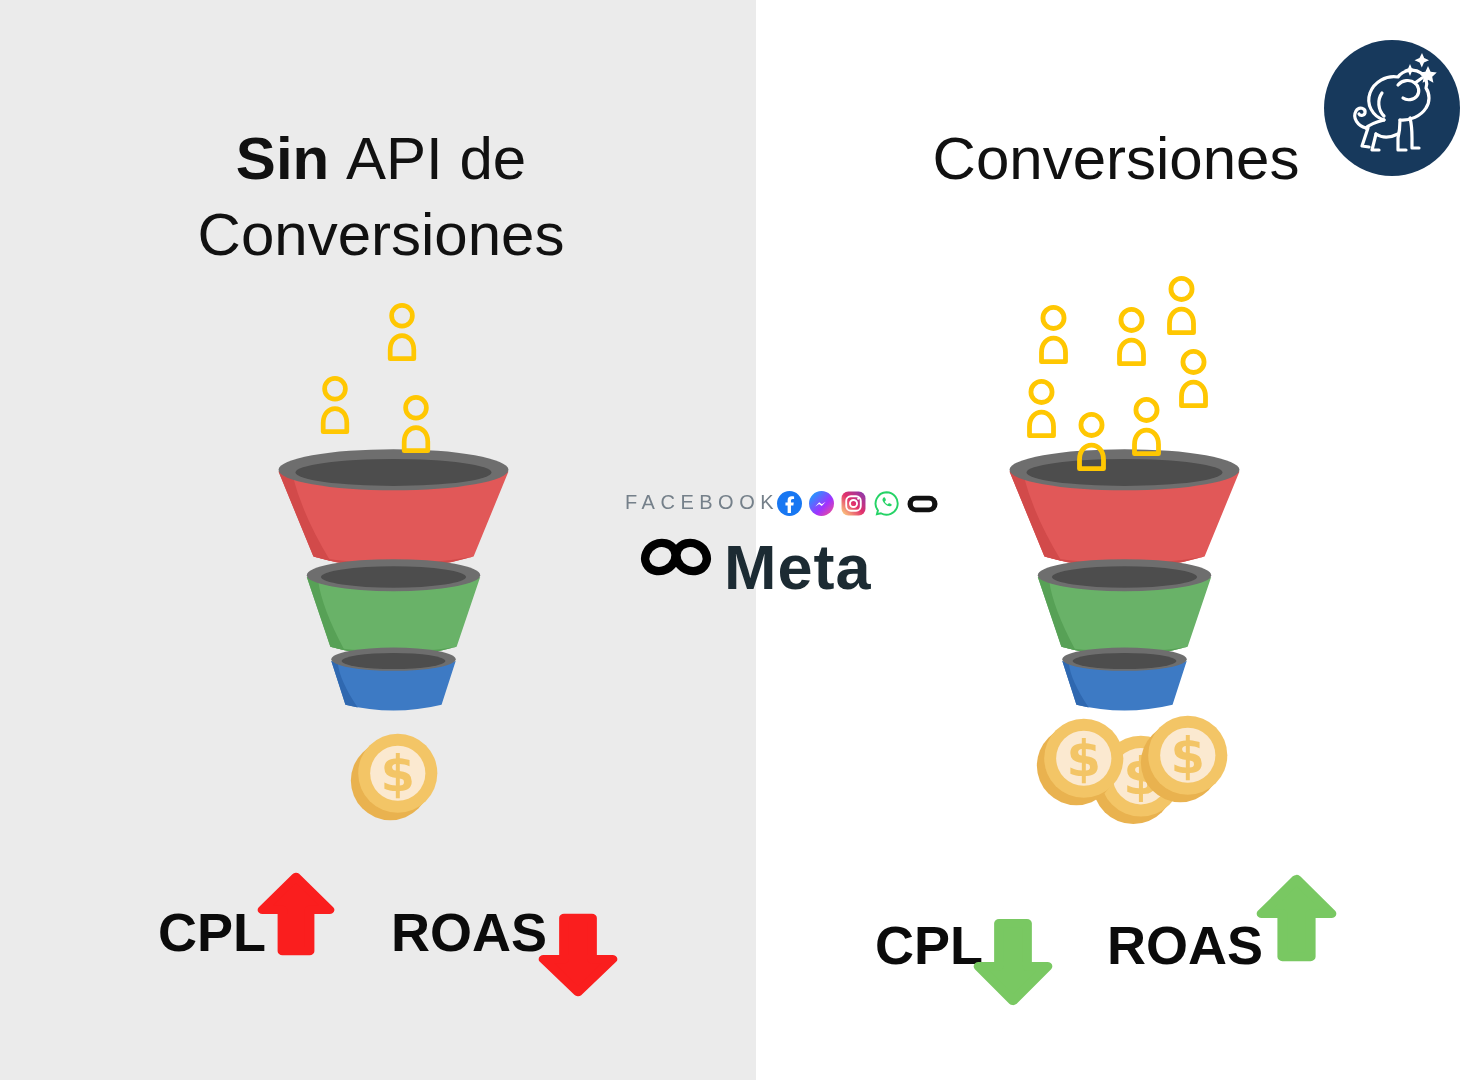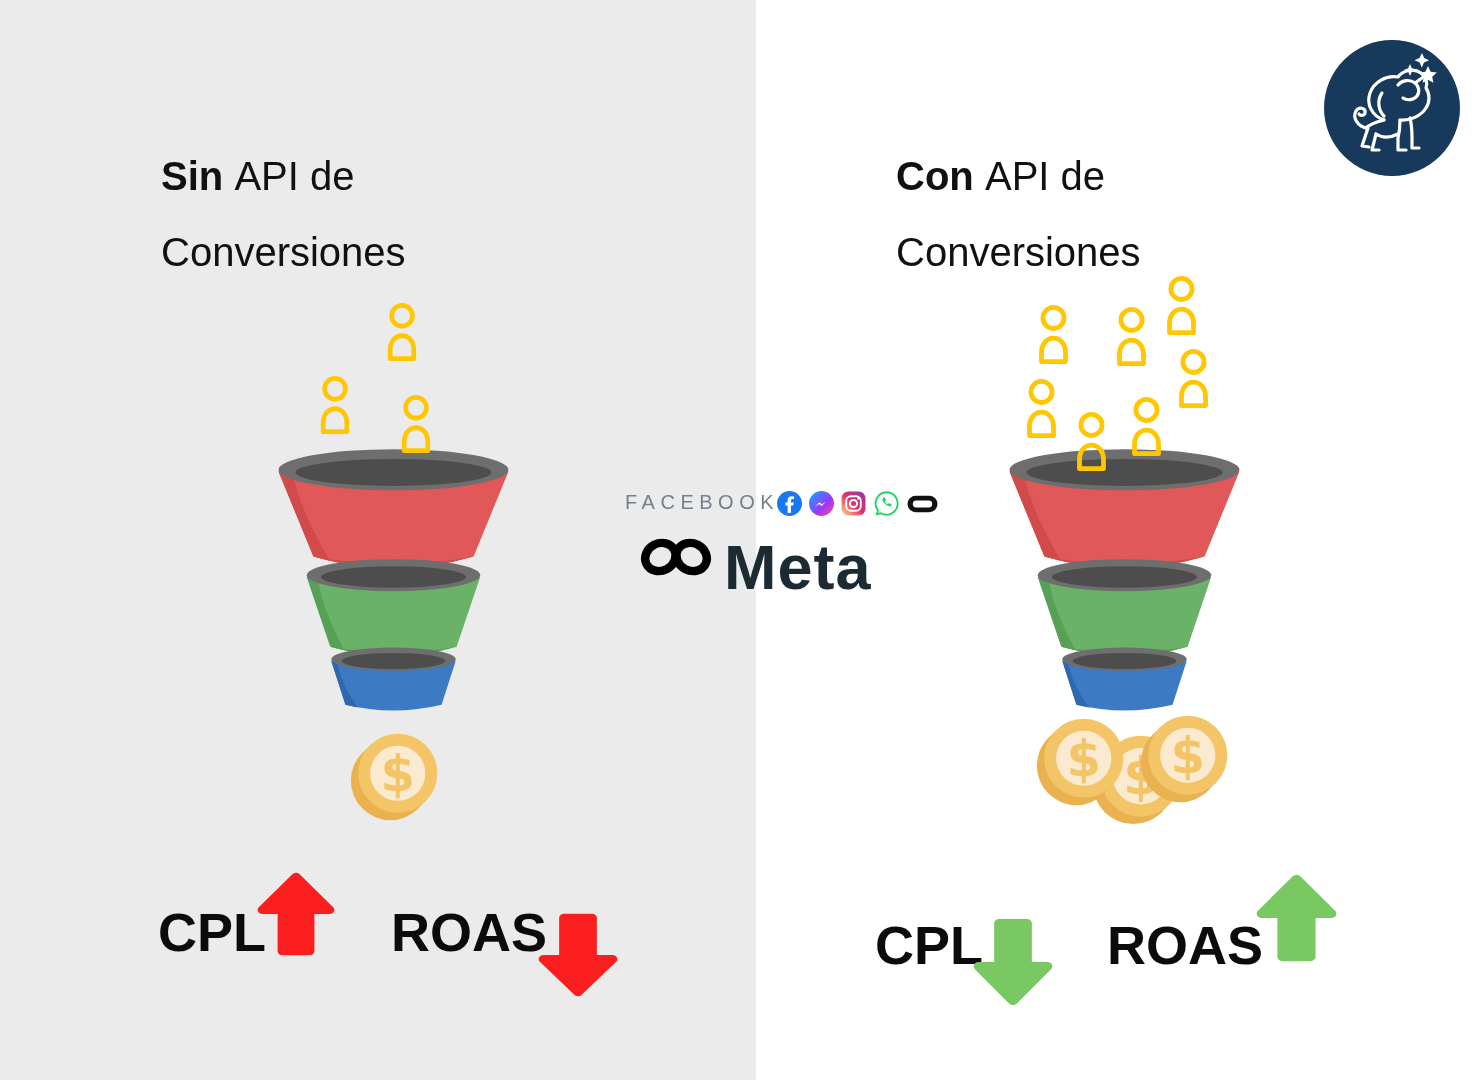--- a/index.html
+++ b/index.html
@@ -17,22 +17,22 @@
     --coin-main:#F3C566; --coin-shadow:#E9B24F; --coin-inner:#FBE9D0;
     --red-arrow:#FA1E1E; --green-arrow:#79C862;
     --badge-bg:#17395C;
     --meta-blue-dark:#0064E0; --meta-blue-light:#0D8BFF;
     --meta-text:#1C2B33; --facebook-gray:#75808A; --title-text:#111111;
   }
   .abs { position:absolute; }
   .panel-left { left:0; top:0; width:756px; height:1080px; background:var(--left-bg); }
 
   .title {
-    top:138px; width:440px; 
-    font-size:40px; line-height:76px; color:var(--title-text); font-weight:400;
+    top:121px; width:440px; text-align:center;
+    font-size:60px; line-height:76px; color:var(--title-text); font-weight:400;
   }
   .title b { font-weight:700; }
   .title .title-rest { margin-left:0.28em; }
 
   .person { color:var(--people); }
   .funnel, .person, .coin, .arrow { display:block; }
 
   .metric-label {
     font-size:54px; font-weight:700; color:#0b0b0b; line-height:1;
     letter-spacing:0px; white-space:nowrap;
@@ -137,21 +137,20 @@
       <path d="M106 28 l2.6 5.8 6.2 0.7 -4.6 4.2 1.2 6.1 -5.4 -3.1 -5.4 3.1 1.2 -6.1 -4.6 -4.2 6.2 -0.7 Z"></path>
     </g>
   </svg>
 
   <div class="abs title" style="left:161px;">
     <div><b>Sin</b><span class="title-rest">API de</span></div>
     <div>Conversiones</div>
   </div>
 
   <div class="abs title" style="left:896px;">
-    <div><b>Con</b><span class="title-rest">API de</span></div>
     <div>Conversiones</div>
   </div>
 
   <svg class="abs funnel" style="left:271px; top:443px;" width="245" height="268" viewBox="0 0 260 300" preserveAspectRatio="none">
     <use href="#funnel-shape"></use>
   </svg>
   <svg class="abs funnel" style="left:1002px; top:443px;" width="245" height="268" viewBox="0 0 260 300" preserveAspectRatio="none">
     <use href="#funnel-shape"></use>
   </svg>
 

